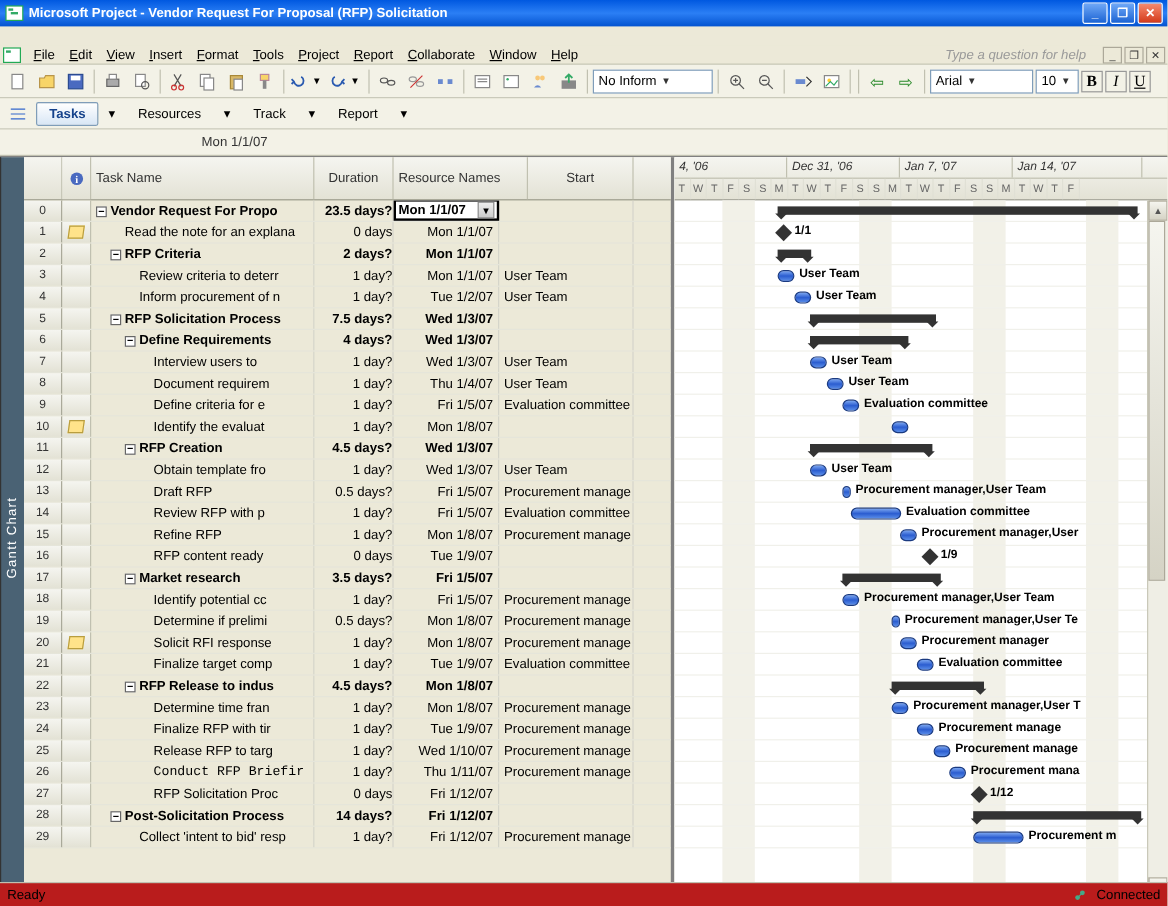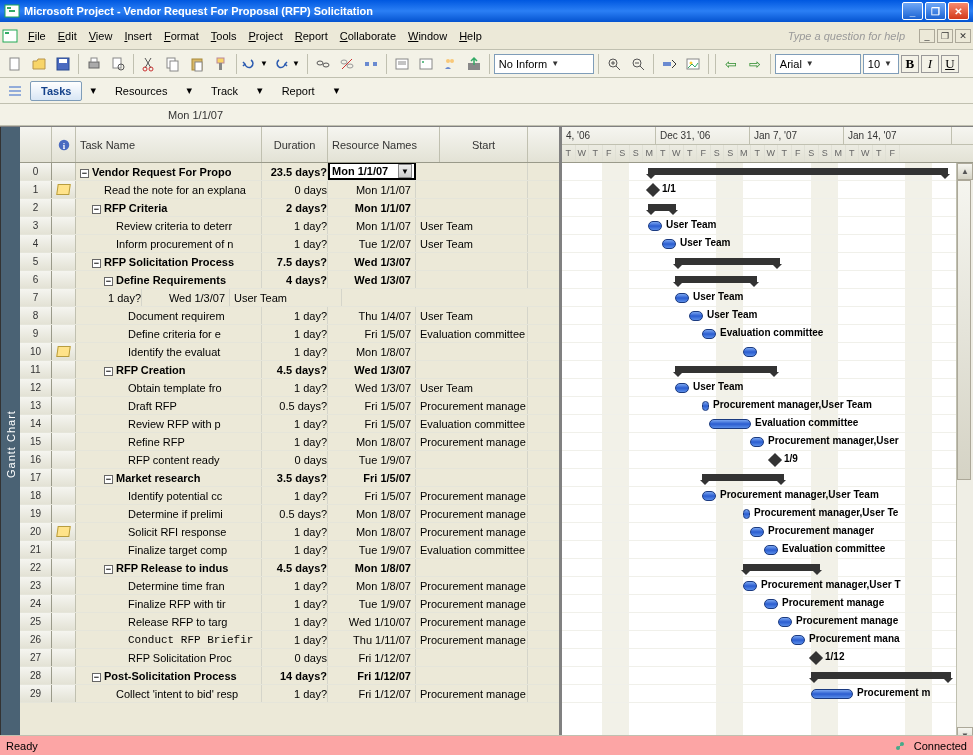--- a/index.html
+++ b/index.html
@@ -7,21 +7,21 @@
 
 
 .titlebar { height: 22px; background: linear-gradient(to bottom, #0058e0 0%, #2b7ff5 50%, #0453d0 100%); color: #fff; display: flex; align-items: center; padding: 0 4px; }
 .titlebar .icon { width: 16px; height: 16px; margin-right: 4px; display: inline-flex; align-items: center; justify-content: center; }
 .titlebar .title { font-weight: bold; font-size: 11px; flex: 1; }
 .win-controls { display: flex; gap: 2px; }
 .win-btn { width: 21px; height: 18px; background: linear-gradient(to bottom, #6fa8f7, #1b63d3); border: 1px solid #fff; border-radius: 2px; display: flex; align-items: center; justify-content: center; color: #fff; font-weight: bold; font-size: 10px; }
 .win-btn.close { background: linear-gradient(to bottom, #f78b6f, #d33a1b); }
 
 
-.menubar { height: 28px; background: #ece9d8; border-bottom: 1px solid #c0c0b0; display: flex; align-items: center; padding: 0 2px; }
+.menubar { height: 16px; background: #ece9d8; border-bottom: 1px solid #c0c0b0; display: flex; align-items: center; padding: 0 2px; margin-top: 16px; }
 .menubar .icon { width: 16px; height: 16px; margin-right: 4px; }
 .menubar .menu-item { padding: 2px 6px; cursor: default; }
 .menubar .menu-item .underline { text-decoration: underline; }
 .help-box { margin-left: auto; color: #999; font-style: italic; font-size: 11px; padding-right: 8px; }
 .mdi-controls { display: flex; gap: 2px; margin-left: 6px; }
 .mdi-btn { width: 16px; height: 14px; background: #ece9d8; border: 1px solid #aca899; display: flex; align-items: center; justify-content: center; font-size: 9px; color: #333; }
 
 
 .toolbar-row { height: 28px; background: #f3f2e7; border-bottom: 1px solid #c0c0b0; display: flex; align-items: center; padding: 0 4px; gap: 2px; }
 .tb-btn { width: 22px; height: 22px; display: flex; align-items: center; justify-content: center; border: 1px solid transparent; }
@@ -73,21 +73,21 @@
 .td-res { width: 112px; padding-left: 4px; }
 .bold { font-weight: bold; }
 .outline-toggle { display: inline-block; width: 9px; height: 9px; border: 1px solid #666; font-size: 9px; line-height: 7px; text-align: center; margin-right: 3px; background: #fff; }
 .note-icon { width: 13px; height: 11px; background: #ffe38a; border: 1px solid #b89d3f; transform: skewX(-8deg); }
 .start-cell-active { border: 2px solid #000; background: #fff; display: flex; align-items: center; justify-content: space-between; padding: 0 2px; width: 88px; height: 18px; margin-top: -1px; }
 .start-cell-active .dd-btn { width: 14px; height: 14px; background: linear-gradient(#eee,#ccc); border: 1px solid #888; font-size: 8px; display: flex; align-items: center; justify-content: center; }
 
 
 .gantt-area { flex: 1; display: flex; flex-direction: column; background: #fff; overflow: hidden; position: relative; }
 .gantt-header { height: 36px; border-bottom: 1px solid #9a9a8a; background: linear-gradient(to bottom, #f5f5f0, #e3e2d5); display: flex; flex-direction: column; }
-.gantt-header-top { height: 18px; display: flex; border-bottom: 1px solid #c0c0b0; }
+.gantt-header-top { height: 18px; display: flex; border-bottom: 1px solid #c0c0b0; font-style: italic; }
 .ght-cell { border-right: 1px solid #c0c0b0; font-size: 10px; color: #333; padding-left: 4px; display: flex; align-items: center; }
 .gantt-header-bot { height: 18px; display: flex; }
 .ghb-cell { width: 13.5px; border-right: 1px solid #e0e0d5; font-size: 9px; color: #666; display: flex; align-items: center; justify-content: center; }
 
 .gantt-body { flex: 1; position: relative; }
 .gantt-row { height: 18px; border-bottom: 1px solid #f0f0ea; position: relative; }
 .weekend-stripe { position: absolute; top: 0; bottom: 14px; background: #f2f1e8; }
 .gantt-bar { position: absolute; height: 10px; top: 4px; border-radius: 5px; background: linear-gradient(to bottom, #7aa5f0, #2b5dd0, #5a8de8); border: 1px solid #1a3a80; }
 .gantt-summary { position: absolute; height: 7px; top: 5px; background: #333; }
 .gantt-summary::before, .gantt-summary::after { content: ''; position: absolute; top: 6px; width: 0; height: 0; border-left: 5px solid transparent; border-right: 5px solid transparent; border-top: 5px solid #333; }
@@ -100,21 +100,21 @@
 .hscroll { height: 17px; background: #e8e6da; border-top: 1px solid #c0c0b0; display: flex; }
 .scroll-btn { width: 17px; height: 16px; background: linear-gradient(#f5f5ef,#d5d3c5); border: 1px solid #aca899; display: flex; align-items: center; justify-content: center; font-size: 8px; color: #555; }
 .scroll-track { flex: 1; background: #efeee5; position: relative; }
 .scroll-thumb { position: absolute; height: 14px; top: 0; background: linear-gradient(#f5f5ef,#d5d3c5); border: 1px solid #aca899; }
 .vscroll { width: 17px; position: absolute; right: 0; top: 36px; bottom: 17px; background: #e8e6da; border-left: 1px solid #c0c0b0; display: flex; flex-direction: column; }
 .vscroll .scroll-btn { height: 17px; width: 16px; }
 .vscroll .scroll-track { height: auto; flex: 1; }
 .vscroll .scroll-thumb { width: 14px; left: 0; }
 
 
-.statusbar { position: absolute; bottom: 0; left: 0; right: 0; height: 20px; background: #fca5a5; border-top: 1px solid #c0c0b0; display: flex; align-items: center; padding: 0 6px; font-size: 11px; }
+.statusbar { position: absolute; bottom: 0; left: 0; right: 0; height: 20px; background: #b91c1c; border-top: 1px solid #c0c0b0; display: flex; align-items: center; padding: 0 6px; font-size: 11px; }
 .status-right { margin-left: auto; display: flex; gap: 8px; align-items: center; }
 .connected-icon { width: 12px; height: 12px; display: inline-block; }
 
 
 .info-icon svg { width: 14px; height: 14px; }
 
 </style>
 </head>
 <body>
 
@@ -435,20 +435,23 @@
           <div class="td td-name bold">
             <span style="padding-left: 24px;"><span class="outline-toggle">−</span><span>Define Requirements</span></span>
           </div>
           <div class="td td-dur bold">4 days?</div>
           <div class="td td-start bold">Wed 1/3/07</div>
           <div class="td td-res"></div>
         </div>
         <div class="task-row">
           <div class="td td-id">7</div>
           <div class="td td-info"></div>
+          <div class="td td-name">
+            <span style="padding-left: 48px;"><span>Interview users to</span></span>
+          </div>
           <div class="td td-dur">1 day?</div>
           <div class="td td-start">Wed 1/3/07</div>
           <div class="td td-res">User Team</div>
         </div>
         <div class="task-row">
           <div class="td td-id">8</div>
           <div class="td td-info"></div>
           <div class="td td-name">
             <span style="padding-left: 48px;"><span>Document requirem</span></span>
           </div>

